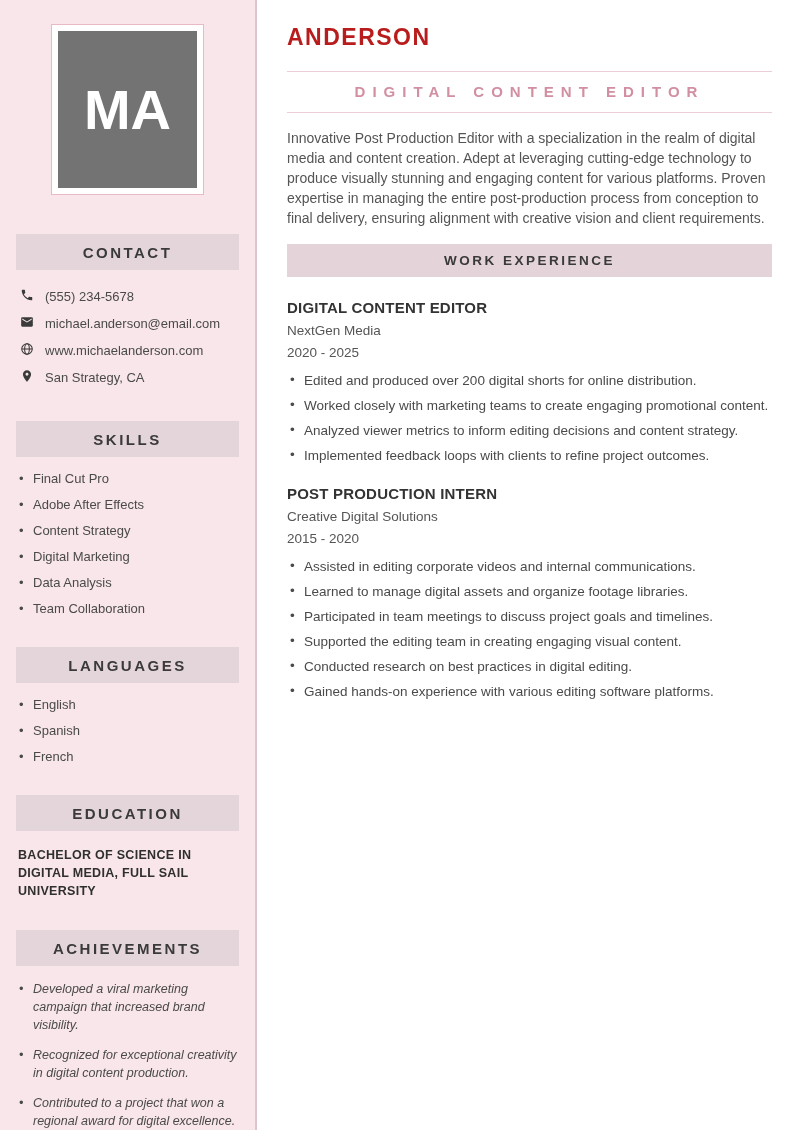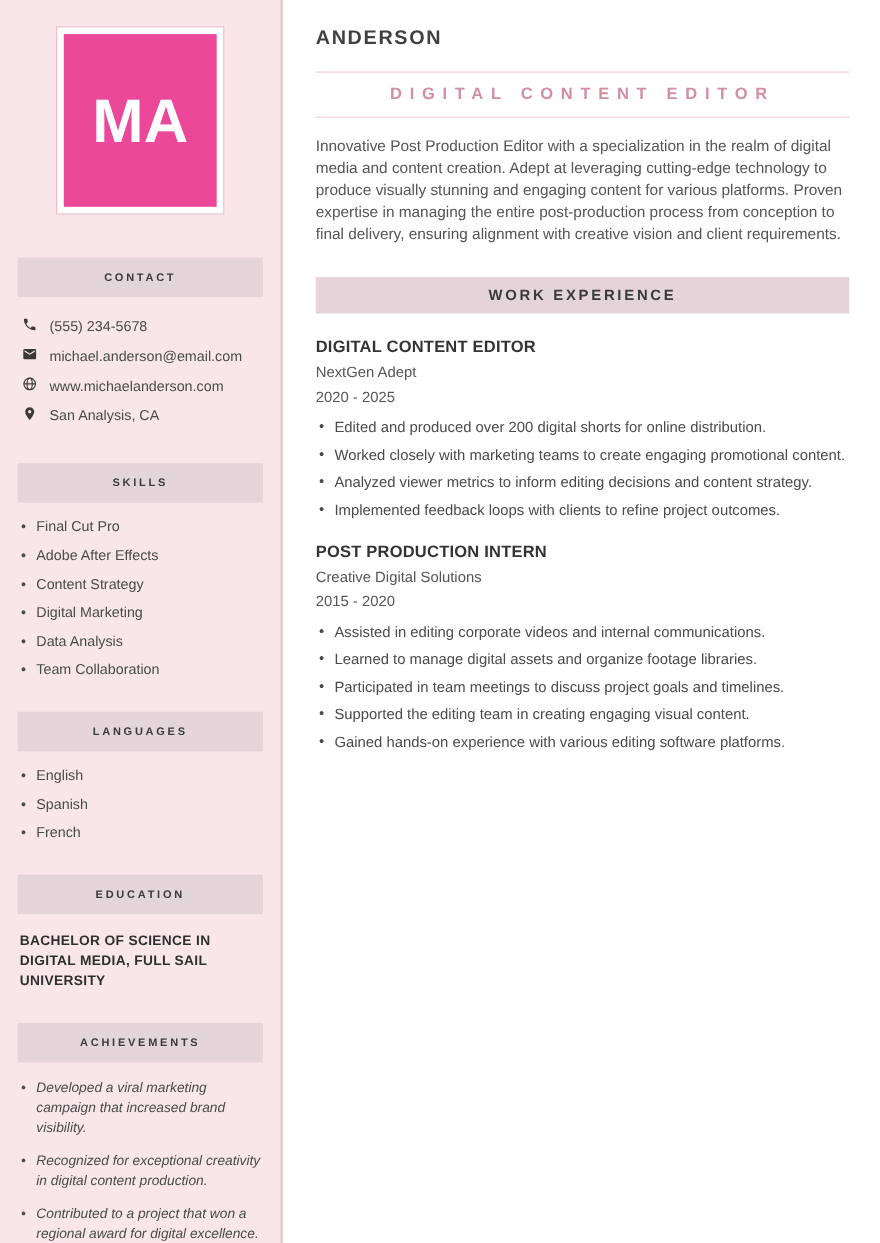--- a/index.html
+++ b/index.html
@@ -31,37 +31,37 @@
     margin: 0 auto;
     background: #ffffff;
     border: 1px solid #e7bac5;
     display: flex;
     align-items: center;
     justify-content: center;
   }
   .monogram-box {
     width: 139px;
     height: 157px;
-    background: #ec4899;
+    background: #737373;
     color: #ffffff;
     display: flex;
     align-items: center;
     justify-content: center;
     font-size: 56px;
     font-weight: bold;
     letter-spacing: 0px;
   }
   .side-heading {
     margin-top: 30px;
     height: 36px;
     background: #e4d5da;
     display: flex;
     align-items: center;
     justify-content: center;
-    font-size: 10px;
+    font-size: 15px;
     font-weight: bold;
     letter-spacing: 2.5px;
     color: #3a3a3a;
   }
   .side-heading.first { margin-top: 39px; }
 
   .contact-list { margin-top: 13px; }
   .contact-item {
     display: flex;
     align-items: center;
@@ -112,24 +112,24 @@
     padding: 24px 28px 0 30px;
   }
   .first-name {
     font-family: "DejaVu Serif", serif;
     font-style: italic;
     font-size: 52px;
     line-height: 58px;
     color: #3b3b3b;
   }
   .last-name {
-    font-size: 18px;
+    font-size: 23px;
     font-weight: bold;
     letter-spacing: 1.5px;
-    color: #404040;
+    color: #b91c1c;
     margin-top: 0px;
   }
   .title-band {
     margin-top: 20px;
     border-top: 1px solid #eacfd6;
     border-bottom: 1px solid #eacfd6;
     padding: 11px 0;
     text-align: center;
   }
   .title-text {
@@ -138,21 +138,21 @@
     font-size: 15px;
     letter-spacing: 7px;
   }
   .summary {
     margin-top: 15px;
     font-size: 14px;
     line-height: 20px;
     color: #555555;
   }
   .main-heading {
-    margin-top: 30px;
+    margin-top: 16px;
     height: 33px;
     background: #e4d3d9;
     display: flex;
     align-items: center;
     justify-content: center;
     font-size: 13.5px;
     font-weight: bold;
     letter-spacing: 2.5px;
     color: #3a3a3a;
   }
@@ -224,21 +224,21 @@
             </svg>
         </span>
         <span>www.michaelanderson.com</span>
       </div>
       <div class="contact-item">
         <span>
           <svg width="14" height="14" viewBox="0 0 24 24" fill="#3a3a3a">
               <path d="M12 2C8.13 2 5 5.13 5 9c0 5.25 7 13 7 13s7-7.75 7-13c0-3.87-3.13-7-7-7zm0 9.5c-1.38 0-2.5-1.12-2.5-2.5s1.12-2.5 2.5-2.5 2.5 1.12 2.5 2.5-1.12 2.5-2.5 2.5z"></path>
             </svg>
         </span>
-        <span>San Analysis, CA</span>
+        <span>San Strategy, CA</span>
       </div>
     </div>
 
     <div class="side-heading">SKILLS</div>
     <ul class="side-list">
 
     <li>Final Cut Pro</li>
         <li>Adobe After Effects</li>
         <li>Content Strategy</li>
         <li>Digital Marketing</li>
@@ -274,39 +274,40 @@
     <div class="title-band">
       <span class="title-text">DIGITAL CONTENT EDITOR</span>
     </div>
 
     <p class="summary">Innovative Post Production Editor with a specialization in the realm of digital media and content creation. Adept at leveraging cutting-edge technology to produce visually stunning and engaging content for various platforms. Proven expertise in managing the entire post-production process from conception to final delivery, ensuring alignment with creative vision and client requirements.</p>
 
     <div class="main-heading">WORK EXPERIENCE</div>
 
     <section>
       <div class="job-title">DIGITAL CONTENT EDITOR</div>
-      <div class="job-company">NextGen Adept</div>
+      <div class="job-company">NextGen Media</div>
       <div class="job-dates">2020 - 2025</div>
       <ul class="job-bullets">
 
       <li>Edited and produced over 200 digital shorts for online distribution.</li>
           <li>Worked closely with marketing teams to create engaging promotional content.</li>
           <li>Analyzed viewer metrics to inform editing decisions and content strategy.</li>
           <li>Implemented feedback loops with clients to refine project outcomes.</li>
         </ul>
     </section>
 
     <section>
       <div class="job-title">POST PRODUCTION INTERN</div>
       <div class="job-company">Creative Digital Solutions</div>
       <div class="job-dates">2015 - 2020</div>
       <ul class="job-bullets">
 
       <li>Assisted in editing corporate videos and internal communications.</li>
           <li>Learned to manage digital assets and organize footage libraries.</li>
           <li>Participated in team meetings to discuss project goals and timelines.</li>
           <li>Supported the editing team in creating engaging visual content.</li>
+          <li>Conducted research on best practices in digital editing.</li>
           <li>Gained hands-on experience with various editing software platforms.</li>
         </ul>
     </section>
 
   </main>
 </div>
 
 </body></html>

